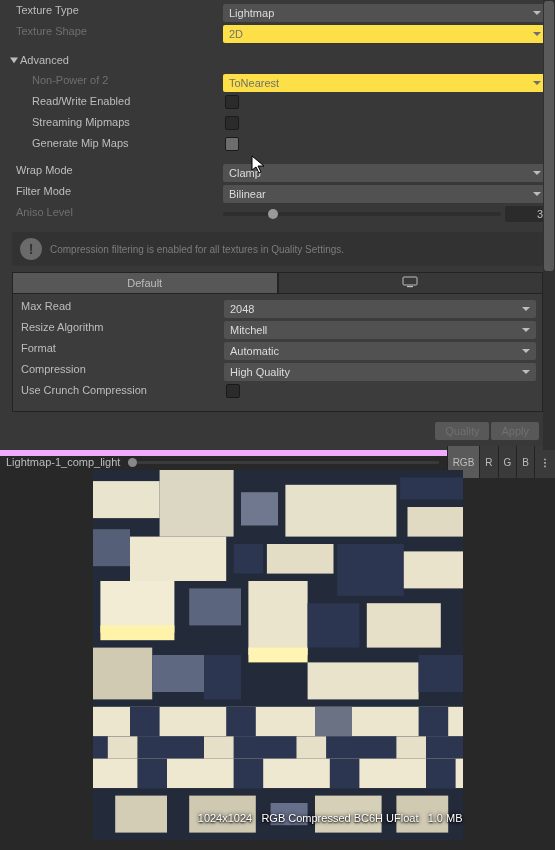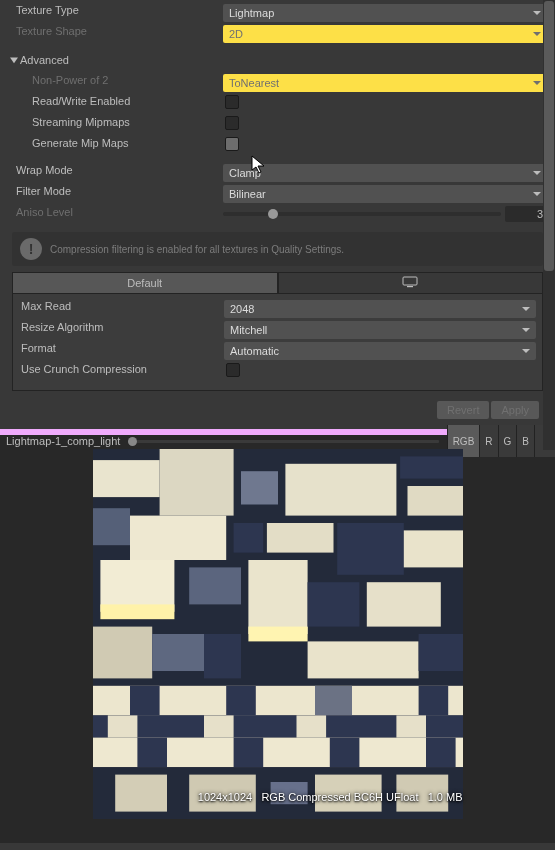--- a/index.html
+++ b/index.html
@@ -161,29 +161,35 @@
           <div class="dropdown">Mitchell</div>
         </div>
     </div>
     <div class="row">
       <div class="label">Format</div>
       <div class="control">
           <div class="dropdown">Automatic</div>
         </div>
     </div>
     <div class="row">
+      <div class="label">Compression</div>
+      <div class="control">
+          <div class="dropdown">High Quality</div>
+        </div>
+    </div>
+    <div class="row">
       <div class="label">Use Crunch Compression</div>
       <div class="control">
           <div class="checkbox"></div>
         </div>
     </div>
   </div>
 
   <div class="buttons">
-    <div class="btn">Revert</div>
+    <div class="btn">Quality</div>
     <div class="btn">Apply</div>
   </div>
 </div>
 
 <div class="scrollbar-v">
   <div class="scroll-thumb"></div>
 </div>
 
 <div class="preview-header">
   <div class="preview-title">Lightmap-1_comp_light</div>

